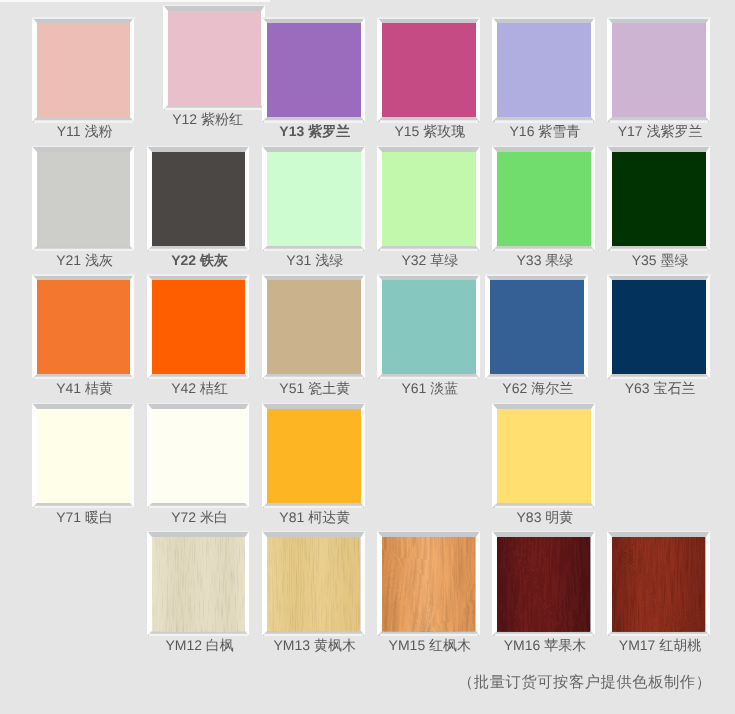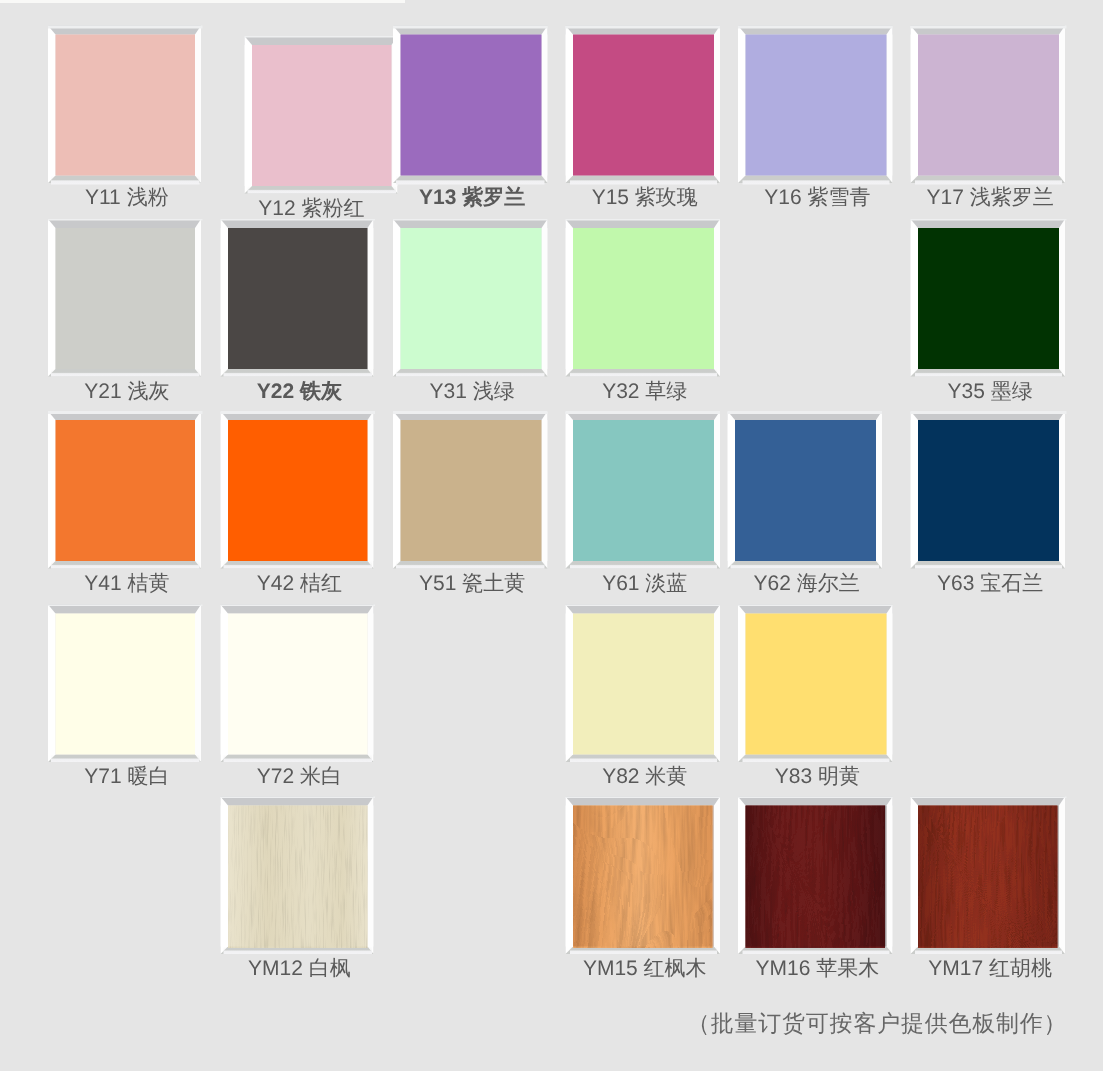--- a/index.html
+++ b/index.html
@@ -35,21 +35,21 @@
 
 <div id="board">
   <div class="topstrip"></div>
 
 <div class="cell" style="left: 31.8px; top: 17.4px;">
       <div class="frame">
         <div class="sw" style="background:#edbeb6"></div>
       </div>
       <div class="label">Y11 浅粉</div>
     </div>
-    <div class="cell" style="left: 146.9px; top: 24px; padding-left: 16px;">
+    <div class="cell" style="left: 146.9px; top: 5px; padding-left: 16px;">
       <div class="frame">
         <div class="sw" style="background:#eabfcc"></div>
       </div>
       <div class="label">Y12 紫粉红</div>
     </div>
     <div class="cell" style="left: 262px; top: 17.4px; font-weight: bold;">
       <div class="frame">
         <div class="sw" style="background:#9b6bbe"></div>
       </div>
       <div class="label">Y13 紫罗兰</div>
@@ -89,20 +89,26 @@
         <div class="sw" style="background:#ccfccf"></div>
       </div>
       <div class="label">Y31 浅绿</div>
     </div>
     <div class="cell" style="left: 377.1px; top: 145.85px;">
       <div class="frame">
         <div class="sw" style="background:#c1f8ac"></div>
       </div>
       <div class="label">Y32 草绿</div>
     </div>
+    <div class="cell" style="left: 492.2px; top: 145.85px;">
+      <div class="frame">
+        <div class="sw" style="background:#71dd6c"></div>
+      </div>
+      <div class="label">Y33 果绿</div>
+    </div>
     <div class="cell" style="left: 607.3px; top: 145.85px;">
       <div class="frame">
         <div class="sw" style="background:#013302"></div>
       </div>
       <div class="label">Y35 墨绿</div>
     </div>
     <div class="cell" style="left: 31.8px; top: 274.3px;">
       <div class="frame">
         <div class="sw" style="background:#f3772e"></div>
       </div>
@@ -143,25 +149,25 @@
         <div class="sw" style="background:#fffee8"></div>
       </div>
       <div class="label">Y71 暖白</div>
     </div>
     <div class="cell" style="left: 146.9px; top: 402.75px;">
       <div class="frame">
         <div class="sw" style="background:#fffef2"></div>
       </div>
       <div class="label">Y72 米白</div>
     </div>
-    <div class="cell" style="left: 377.1px; top: 402.75px;">
-      <div class="frame">
-        <div class="sw" style="background:#f2eebb"></div>
-      </div>
-      <div class="label">Y82 米黄</div>
+    <div class="cell" style="left: 262px; top: 402.75px;">
+      <div class="frame">
+        <div class="sw" style="background:#fdb524"></div>
+      </div>
+      <div class="label">Y81 柯达黄</div>
     </div>
     <div class="cell" style="left: 492.2px; top: 402.75px;">
       <div class="frame">
         <div class="sw" style="background:#ffdf70"></div>
       </div>
       <div class="label">Y83 明黄</div>
     </div>
     <div class="cell" style="left: 146.9px; top: 531.2px;">
       <div class="frame">
         <svg class="sw" width="93" height="95" viewBox="0 0 93 95">
@@ -171,20 +177,37 @@
               <feColorMatrix in="t" type="matrix" values="0 0 0 0 0  0 0 0 0 0  0 0 0 0 0  0.62 0 0 0 -0.3"></feColorMatrix>
             </filter>
           </defs>
           <rect width="93" height="95" fill="#e2dabf"></rect>
           <rect x="-14" y="-14" width="121" height="123" fill="#e2dabf"></rect>
           <rect x="-14" y="-14" width="121" height="123" fill="#cfc29c" filter="url(#gw25)" opacity="0.34"></rect>
         </svg>
         <div class="sw" style="background:linear-gradient(to right,rgba(255,252,242,0.26) 0%,rgba(190,176,138,0.07) 28%,rgba(255,252,242,0.12) 58%,rgba(190,176,138,0.05) 82%,rgba(255,252,244,0.22) 100%)"></div>
       </div>
       <div class="label">YM12 白枫</div>
+    </div>
+    <div class="cell" style="left: 262px; top: 531.2px;">
+      <div class="frame">
+        <svg class="sw" width="93" height="95" viewBox="0 0 93 95">
+          <defs>
+            <filter id="gw26" x="0" y="0" width="100%" height="100%">
+              <feTurbulence type="fractalNoise" baseFrequency="1.05 0.03" numOctaves="3" seed="31" result="t"></feTurbulence>
+              <feColorMatrix in="t" type="matrix" values="0 0 0 0 0  0 0 0 0 0  0 0 0 0 0  0.64 0 0 0 -0.3"></feColorMatrix>
+            </filter>
+          </defs>
+          <rect width="93" height="95" fill="#e7ca87"></rect>
+          <rect x="-14" y="-14" width="121" height="123" fill="#e7ca87"></rect>
+          <rect x="-14" y="-14" width="121" height="123" fill="#d2b073" filter="url(#gw26)" opacity="0.36"></rect>
+        </svg>
+        <div class="sw" style="background:linear-gradient(to right,rgba(255,243,210,0.20) 0%,rgba(190,152,78,0.06) 30%,rgba(255,243,210,0.12) 58%,rgba(190,152,78,0.08) 85%,rgba(212,175,100,0.16) 100%)"></div>
+      </div>
+      <div class="label">YM13 黄枫木</div>
     </div>
     <div class="cell" style="left: 377.1px; top: 531.2px;">
       <div class="frame">
         <svg class="sw" width="93" height="95" viewBox="0 0 93 95">
           <defs>
             <filter id="gw27" x="0" y="0" width="100%" height="100%">
               <feTurbulence type="fractalNoise" baseFrequency="0.35 0.02" numOctaves="4" seed="3" result="t"></feTurbulence>
               <feColorMatrix in="t" type="matrix" values="0 0 0 0 0  0 0 0 0 0  0 0 0 0 0  0.7 0 0 0 -0.24"></feColorMatrix>
             </filter>
             <filter id="dw27" x="-12%" y="-12%" width="124%" height="124%">

